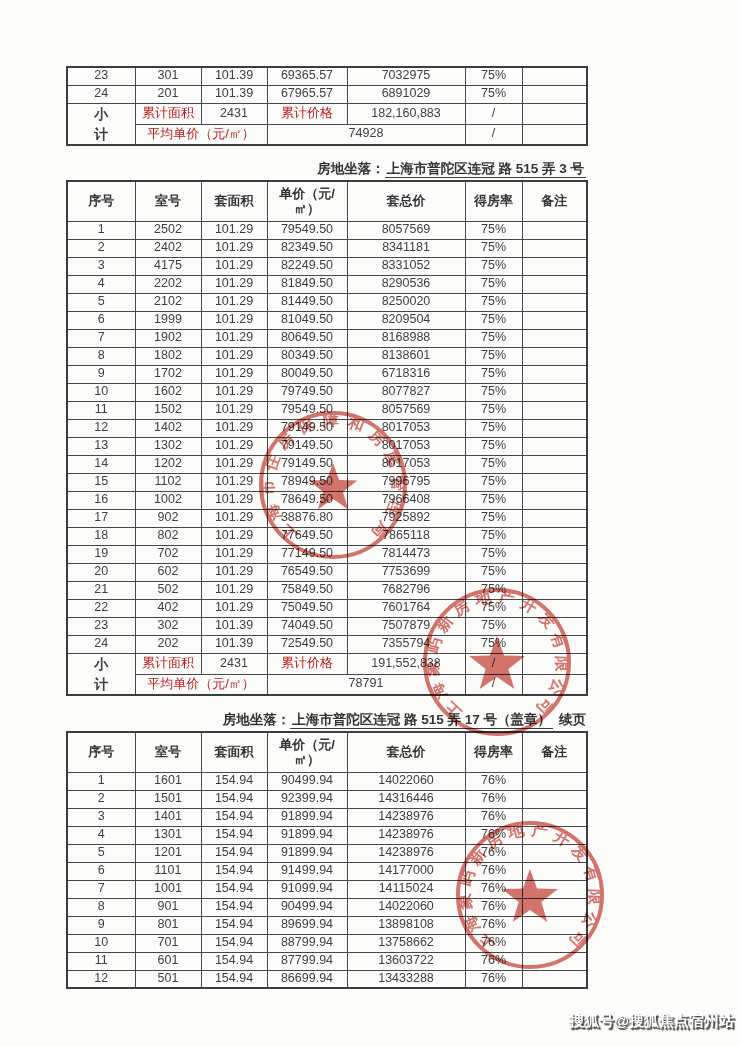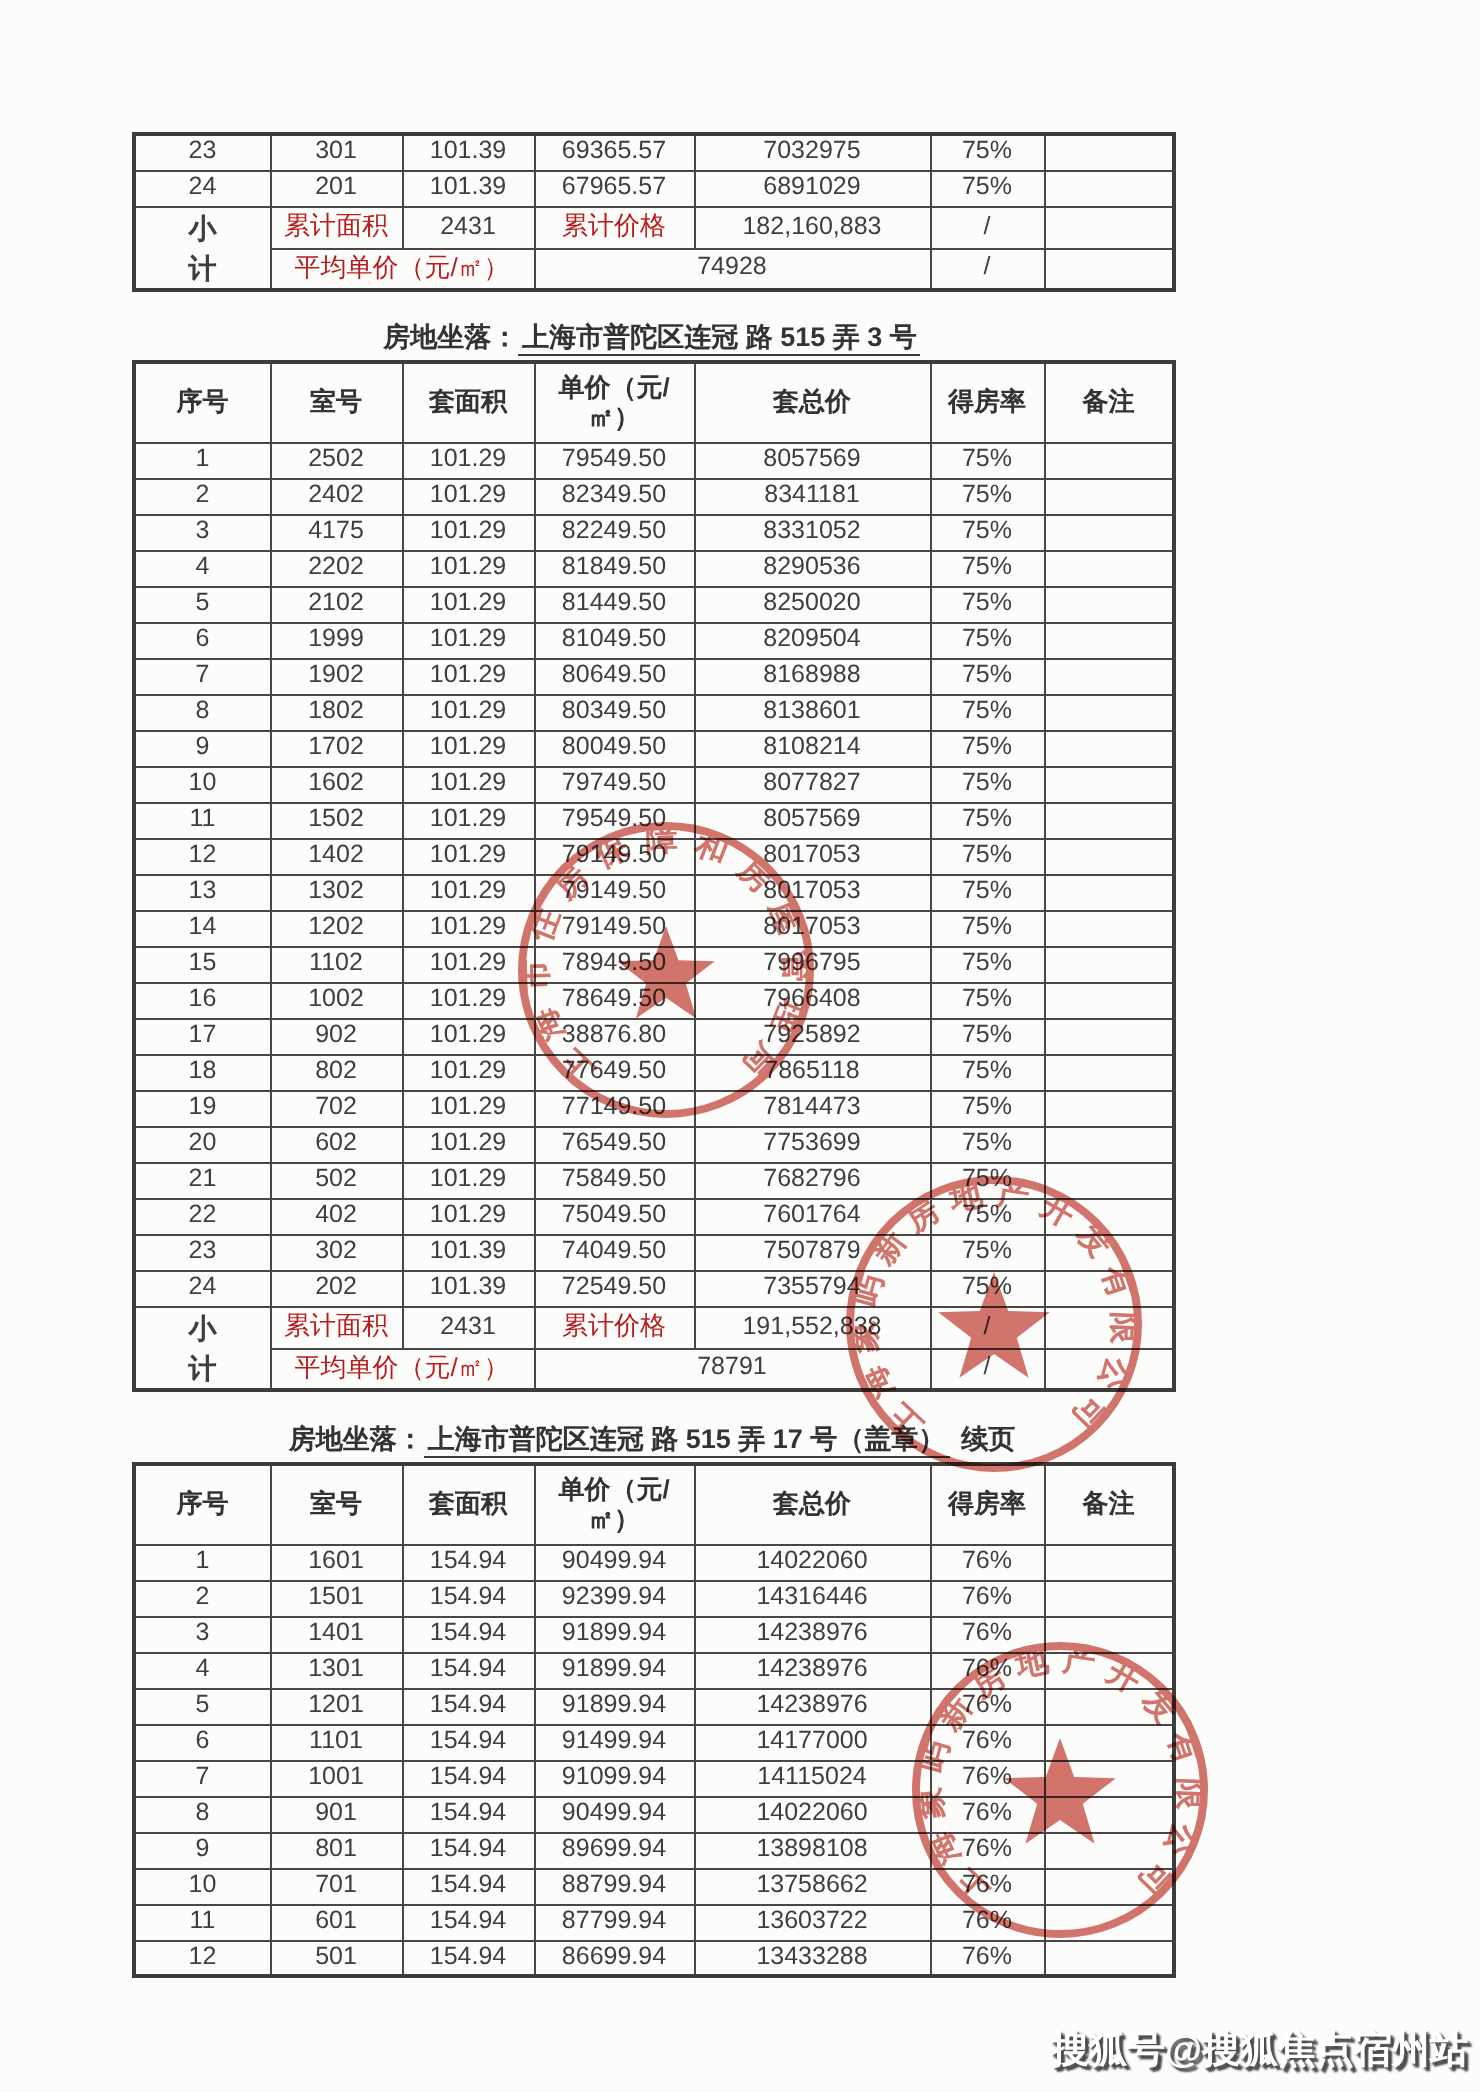--- a/index.html
+++ b/index.html
@@ -20,37 +20,37 @@
     padding:0 2px; line-height:1.1; height:18px; overflow:hidden;
   }
   table.price { border:2px solid #3c3c3c; }
   table.price thead th {
     font-weight:bold; font-size:13px; height:40px; line-height:1.2; color:#333;
   }
   table.price td.lbl { font-weight:normal; font-size:13px; color:#b91c1c; }
   table.price td.sum { height:20px; }
   .subtotal-cell div { line-height:1.45; font-weight:bold; font-size:14px; }
   .table-title {
-    position:absolute; left:66px; width:520px; text-align:center;
+    position:absolute; left:66px; width:520px; text-align:right;
     font-size:13.5px; font-weight:bold; color:#333; white-space:nowrap;
   }
   .table-title .addr { border-bottom:1.5px solid #3c3c3c; padding:0 2px 1px 2px; }
   .table-title .suffix { margin-left:6px; }
   .stamp {
     position:absolute; width:160px; height:160px;
     mix-blend-mode:multiply; opacity:0.74; pointer-events:none;
   }
   .stamp svg { width:100%; height:100%; }
   .stamp text {
     font-family:"Liberation Serif","DejaVu Serif",serif;
     font-weight:bold; letter-spacing:1px;
   }
   .watermark {
     position:absolute; right:6px; top:1012px;
-    font-size:19px; font-weight:bold; color:#ffffff; white-space:nowrap;
+    font-size:15px; font-weight:bold; color:#ffffff; white-space:nowrap;
     text-shadow:2px 2px 1px #4a4a4a, 1px 1px 1px #5a5a5a;
   }
 </style>
 </head>
 <body>
 
 <div class="page">
 
   <table class="price" style="top:66px;">
     <colgroup>
@@ -200,21 +200,21 @@
           <td>80349.50</td>
           <td>8138601</td>
           <td>75%</td>
           <td></td>
         </tr>
         <tr>
           <td>9</td>
           <td>1702</td>
           <td>101.29</td>
           <td>80049.50</td>
-          <td>8108214</td>
+          <td>6718316</td>
           <td>75%</td>
           <td></td>
         </tr>
         <tr>
           <td>10</td>
           <td>1602</td>
           <td>101.29</td>
           <td>79749.50</td>
           <td>8077827</td>
           <td>75%</td>

